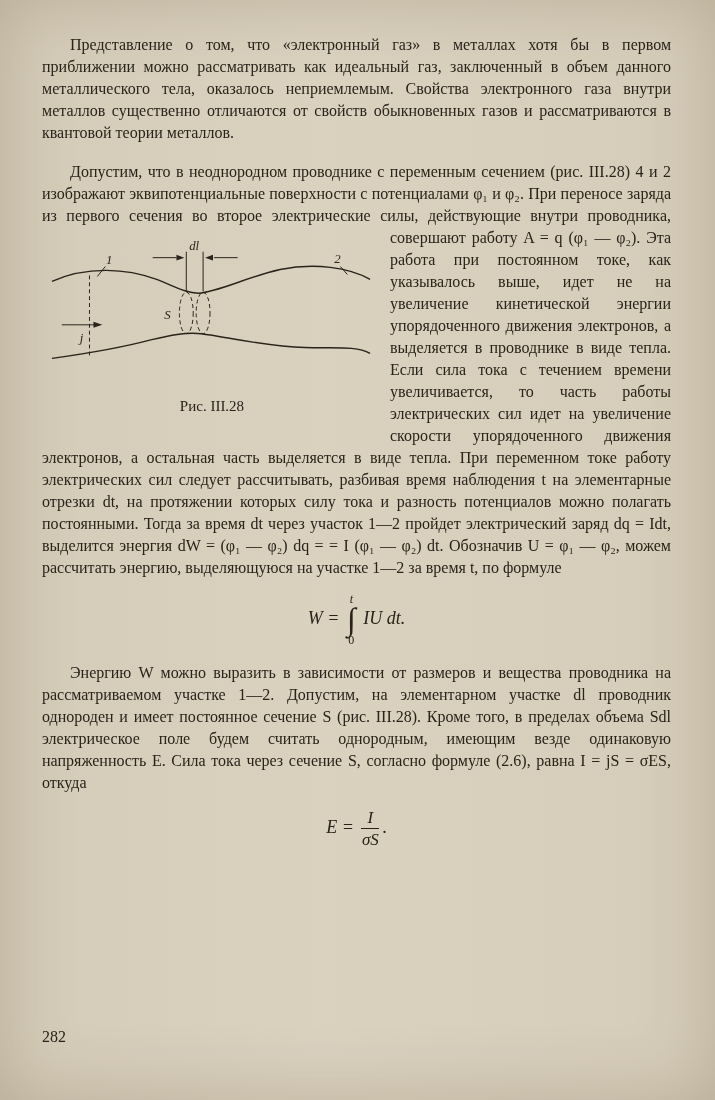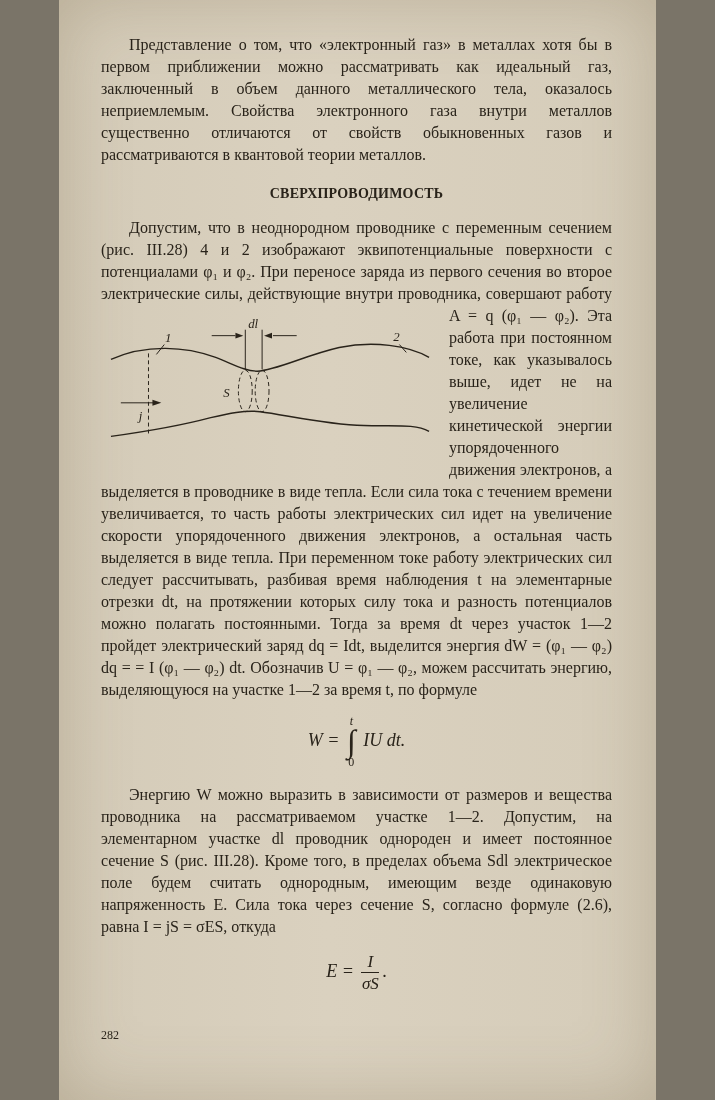--- a/index.html
+++ b/index.html
@@ -1,18 +1,18 @@
 <!DOCTYPE html>
 <html><head>
 <meta charset="utf-8">
 <style>
   html,body { margin:0; padding:0; background:#7a7468; }
   .page {
     position:relative;
-    width:597px; height:1100px;
+    width:715px; height:1100px;
     margin:0 auto;
     background:#d8cfbc;
     background-image:linear-gradient(90deg, #d4cbb8 0%, #dad1bf 45%, #d5ccb9 100%);
     box-shadow: inset 0 0 70px rgba(110,92,60,.28);
     box-sizing:border-box;
     padding:34px 44px 0 42px;
     font-family:"Liberation Serif","DejaVu Serif",serif;
     color:#29231a;
     overflow:hidden;
   }
@@ -73,33 +73,32 @@
     font-style:italic;
     font-size:17px;
     margin:0 3px;
     line-height:1.15;
   }
   .frac .num { display:block; border-bottom:1.2px solid #29231a; padding:0 6px 1px 6px; }
   .frac .den { display:block; padding-top:1px; }
   .page-number {
     position:absolute;
     left:42px; top:1028px;
-    font-size:12px;
+    font-size:16px;
   }
   .clearfix::after { content:""; display:block; clear:both; }
 </style>
 </head>
 <body>
 
 <div class="page">
 
   <div class="para">Представление о том, что «электронный газ» в металлах хотя бы в первом приближении можно рассматривать как идеальный газ, заключенный в объем данного металлического тела, оказалось неприемлемым. Свойства электронного газа внутри металлов существенно отличаются от свойств обыкновенных газов и рассматриваются в квантовой теории металлов.</div>
 
   <div class="heading">
-    <div>СВЕРХПРОВОДИМОСТЬ</div>
   </div>
 
   <div class="para clearfix">
     <span>Допустим, что в неоднородном проводнике с переменным сечением (рис. III.28) 4 и 2 изображают эквипотенциальные поверхности с потенциалами φ₁ и φ₂. При переносе заряда из первого сечения во второе электрические силы, действующие внутри проводника, совершают</span>
     <span class="figure-float">
       <svg class="fig-svg" viewBox="0 0 330 150" xmlns="http://www.w3.org/2000/svg">
         <g fill="none" stroke="#29231a" stroke-width="1.4">
           <path d="M 4 46 C 40 30, 80 33, 110 44 C 128 51, 140 58, 152 58 C 172 57, 200 42, 235 34 C 270 27, 305 32, 326 44"></path>
           <path d="M 4 124 C 40 119, 75 113, 105 105 C 122 101, 140 97, 155 99 C 180 102, 220 112, 260 113 C 290 114, 312 111, 326 119"></path>
         </g>
@@ -123,20 +122,21 @@
           <polygon points="55,90 46,87 46,93"></polygon>
         </g>
         <g font-size="13" font-style="italic" fill="#29231a" font-family="'Liberation Serif', serif">
           <text x="62" y="28" text-anchor="middle">1</text>
           <text x="293" y="27" text-anchor="middle">2</text>
           <text x="148" y="14" text-anchor="middle">dl</text>
           <text x="121" y="84" text-anchor="middle">S</text>
           <text x="34" y="107" text-anchor="middle">j</text>
         </g>
       </svg>
+      <span class="fig-caption" style="display:block">Рис. III.28</span>
     </span>
     <span>работу A = q (φ₁ — φ₂). Эта работа при постоянном токе, как указывалось выше, идет не на увеличение кинетической энергии упорядоченного движения электронов, а выделяется в проводнике в виде тепла. Если сила тока с течением времени увеличивается, то часть работы электрических сил идет на увеличение скорости упорядоченного движения электронов, а остальная часть выделяется в виде тепла. При переменном токе работу электрических сил следует рассчитывать, разбивая время наблюдения t на элементарные отрезки dt, на протяжении которых силу тока и разность потенциалов можно полагать постоянными. Тогда за время dt через участок 1—2 пройдет электрический заряд dq = Idt, выделится энергия dW = (φ₁ — φ₂) dq = = I (φ₁ — φ₂) dt. Обозначив U = φ₁ — φ₂, можем рассчитать энергию, выделяющуюся на участке 1—2 за время t, по формуле</span>
   </div>
 
   <div class="formula">
     <span class="f-it">W =</span>
     <span class="int-wrap">
       <span class="int-upper">t</span>
       <span class="int-sign">∫</span>
       <span class="int-lower">0</span>

